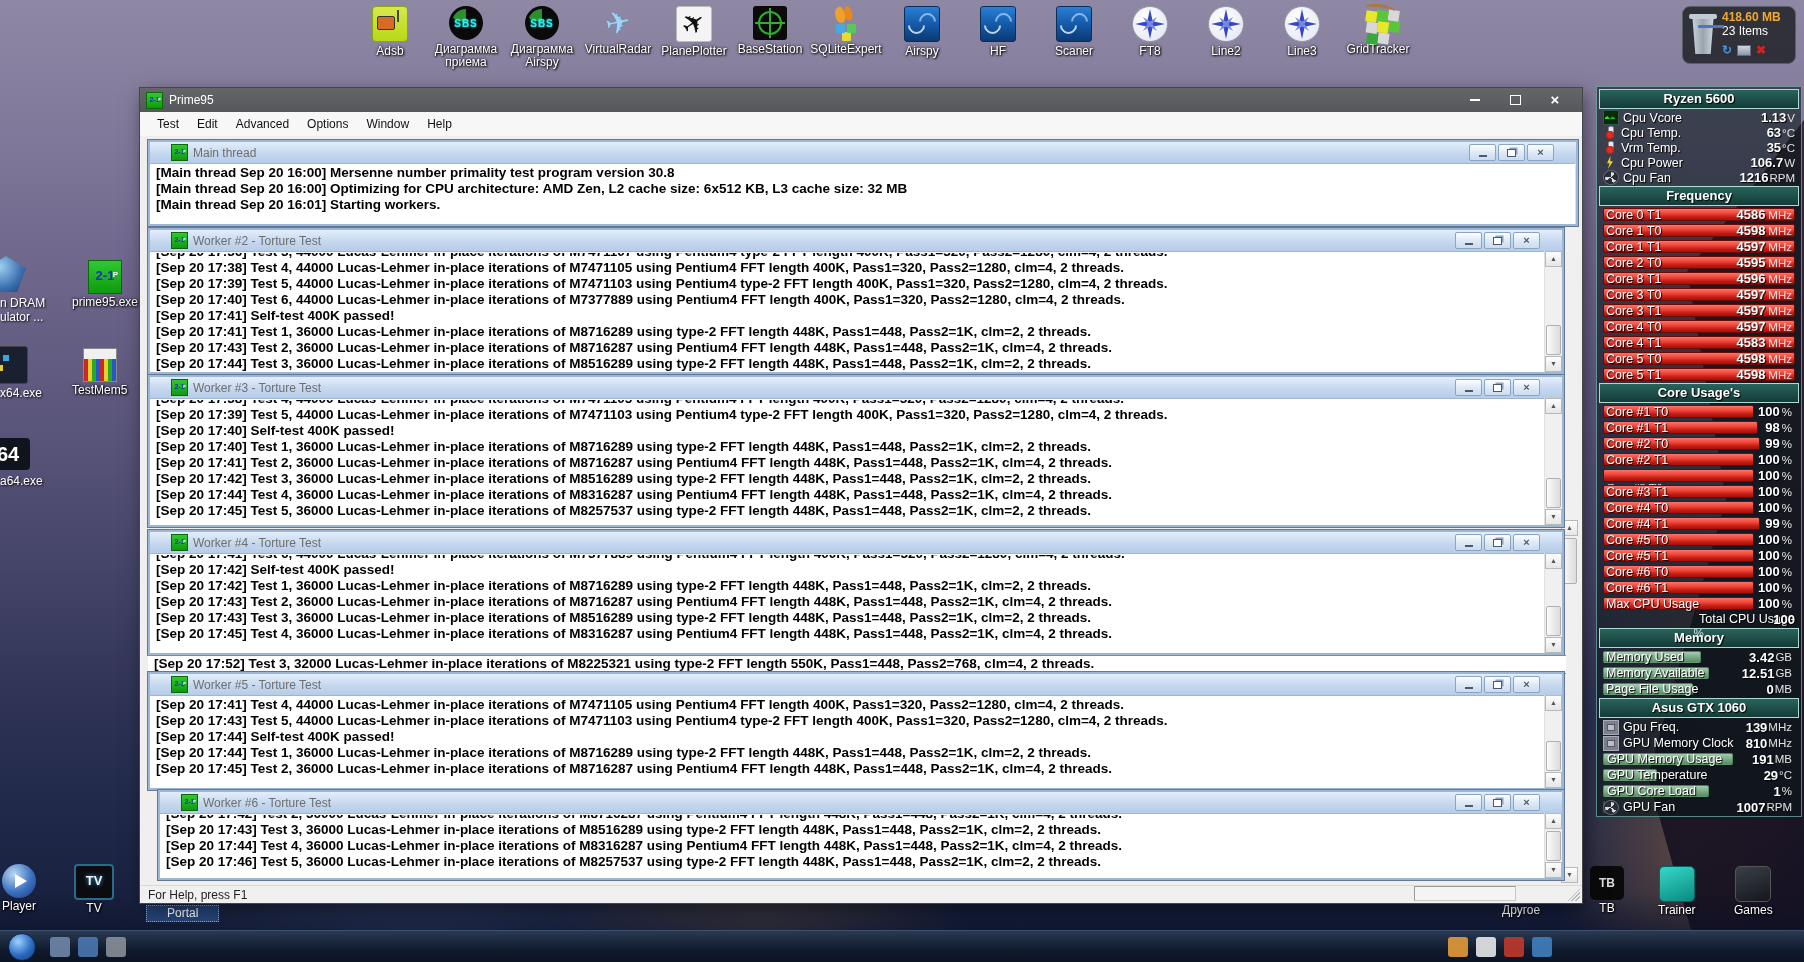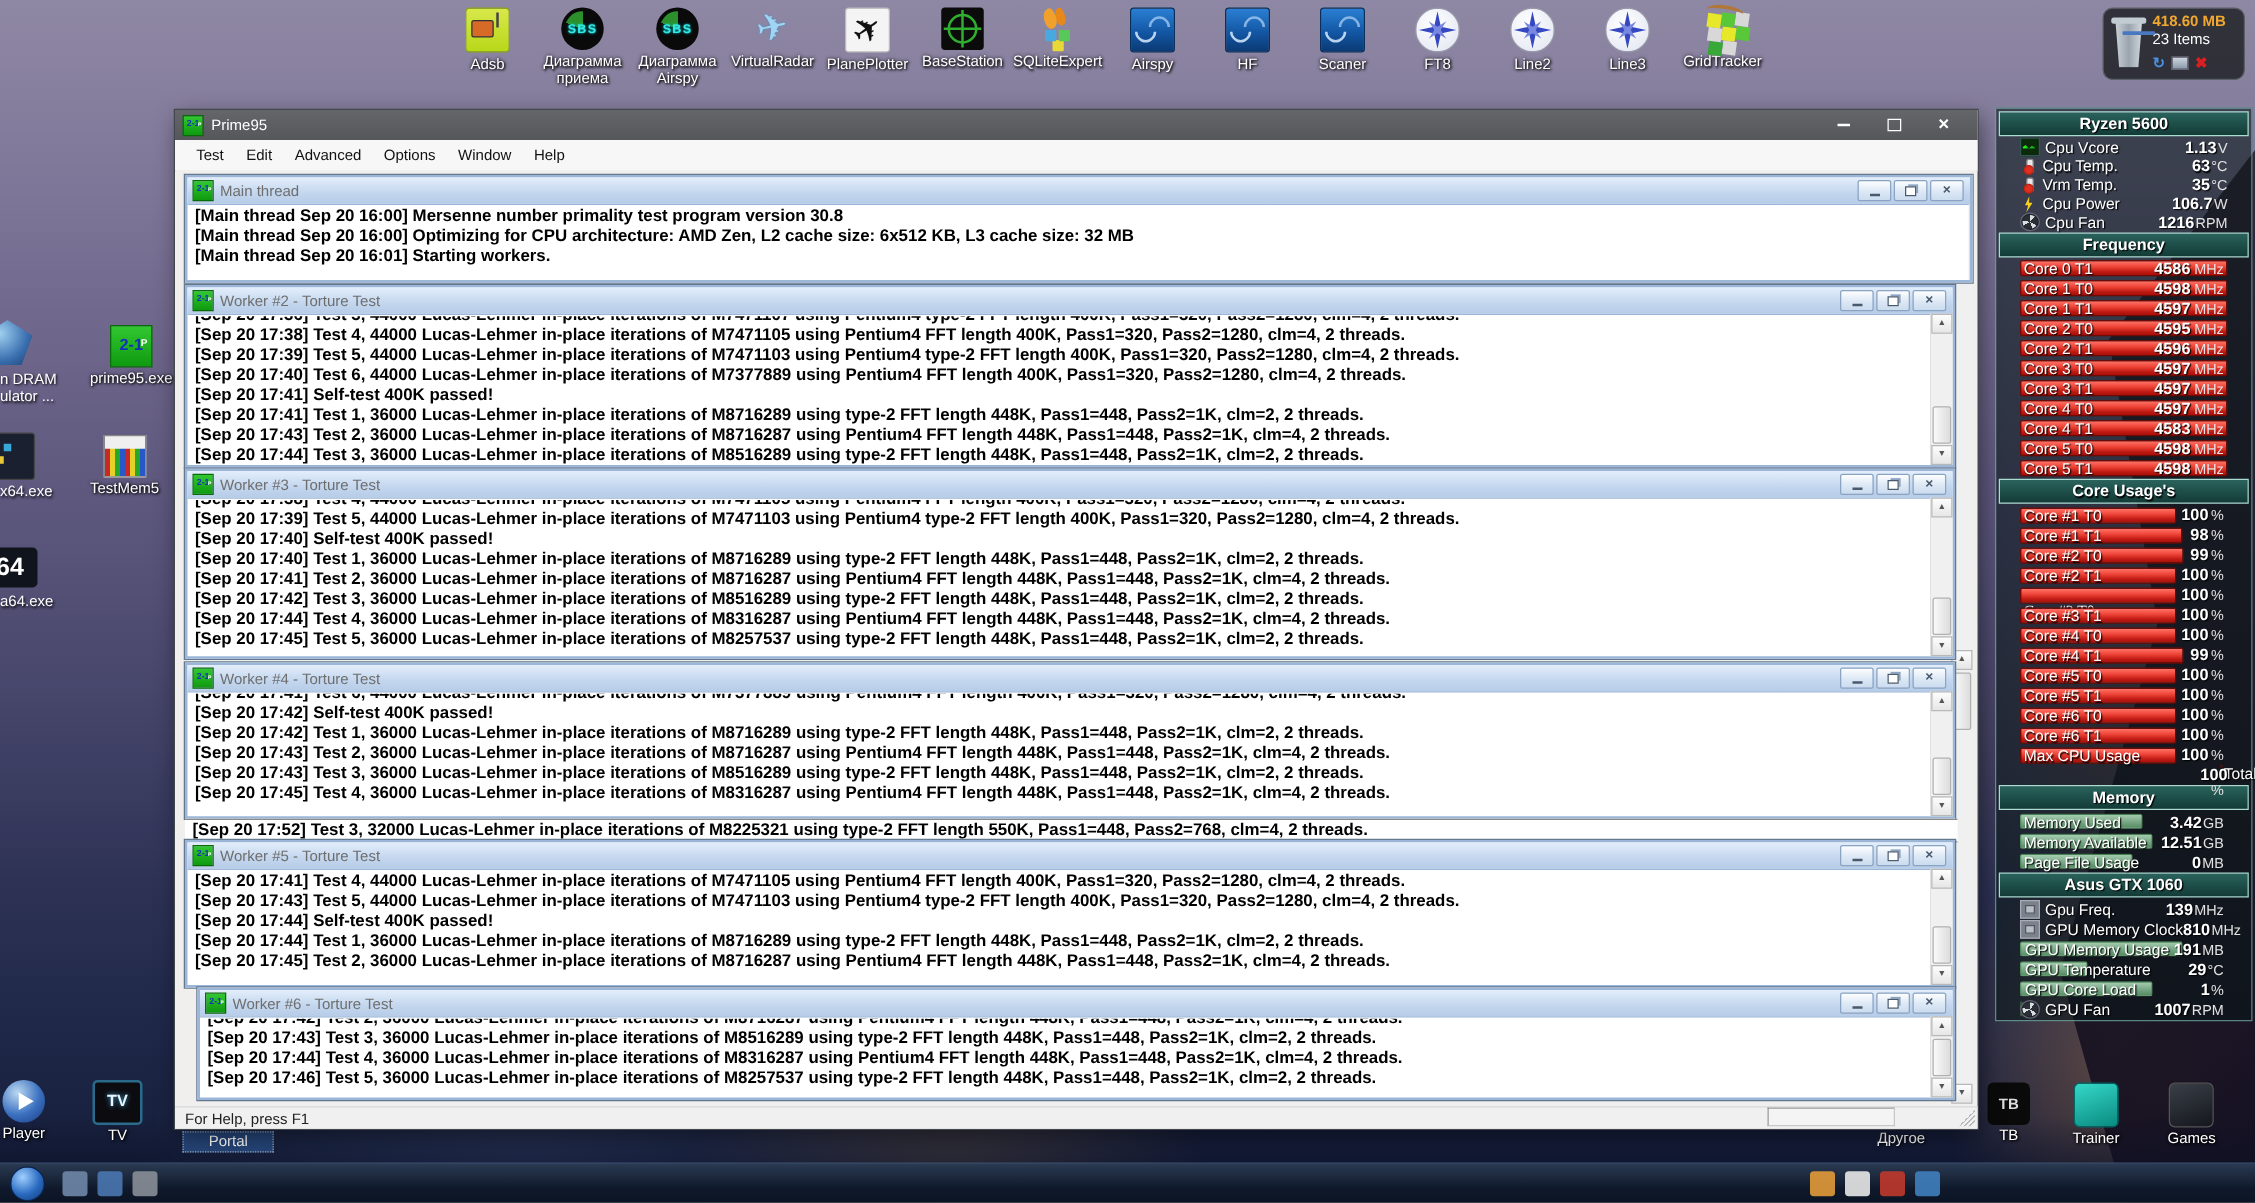--- a/index.html
+++ b/index.html
@@ -113,21 +113,21 @@
   .mdi{position:absolute;left:1px;top:48px;right:1px;bottom:18px;background:#f0efee;overflow:hidden;}
   .statusbar{position:absolute;left:0;bottom:0;width:100%;height:18px;background:#f0f0f0;border-top:1px solid #d8d8d8;
     font-size:12px;color:#222;display:flex;align-items:center;padding-left:8px;box-sizing:border-box;}
   .spanel{position:absolute;right:66px;bottom:2px;width:100px;height:13px;border:1px solid #c8c8c8;border-top-color:#9a9a9a;border-left-color:#9a9a9a;background:#f4f4f4;}
   .sgrip{position:absolute;right:2px;bottom:2px;width:13px;height:13px;
     background:linear-gradient(135deg,transparent 50%,#b9b9b9 50% 55%,transparent 55% 65%,#b9b9b9 65% 70%,transparent 70% 80%,#b9b9b9 80% 85%,transparent 85%);}
 
   
   .child{position:absolute;background:#fff;border:2px solid #9cb6d8;box-shadow:0 0 0 1px #64788f;}
   .ctitle{height:21px;background:linear-gradient(180deg,#e3eefb,#c3d6ee 60%,#b7cce8);border-bottom:1px solid #9cb6d8;
-    display:flex;align-items:center;padding:0 4px;}
+    display:flex;align-items:center;padding:0 21px;}
   .ctext{font-size:12px;color:#6e6e6e;margin-left:5px;flex:1;white-space:nowrap;overflow:hidden;}
   .cbtns{display:flex;gap:2px;margin-right:1px;}
   .cbtn{width:25px;height:15px;background:linear-gradient(180deg,#fdfefe,#dce8f5 55%,#cbdcef);border:1px solid #8ba4c2;border-radius:2px;
     display:flex;align-items:center;justify-content:center;cursor:pointer;color:#4a5a6e;font-size:11px;line-height:11px;font-weight:bold;}
   .g-min{width:8px;height:2px;background:#4a5a6e;margin-top:6px;}
   .g-res{width:7px;height:6px;border:1.5px solid #4a5a6e;background:#fff;box-shadow:2px -2px 0 -0.5px #8ba4c2;}
   .cbody{position:absolute;left:0;top:21px;right:0;bottom:0;display:flex;}
   .clog{flex:1;overflow:hidden;padding:2px 11px 0 6px;border-right:1px solid #e0e0e0;}
   .logline{font-weight:bold;font-size:13.5px;line-height:16px;color:#000;white-space:nowrap;
     font-family:"Liberation Sans",sans-serif;}
@@ -140,21 +140,21 @@
   .sba.dn{bottom:0;}
   .sbthumb{position:absolute;left:1px;width:15px;height:30px;bottom:17px;background:linear-gradient(90deg,#fafafa,#dcdcdc);border:1px solid #b0b0b0;box-sizing:border-box;border-radius:2px;}
   .mdisb{position:absolute;width:17px;background:#f0f0f0;}
   .bgstrip{position:absolute;background:#fff;border-top:1px solid #8a8a8a;border-bottom:1px solid #8a8a8a;overflow:hidden;padding-left:6px;}
 
   
   .sidebar{position:absolute;left:1596px;top:86px;width:206px;background:rgba(8,22,24,.58);
     border:1px solid rgba(150,225,215,.55);padding:1px;box-sizing:border-box;}
   .shead{height:18px;margin:1px;background:linear-gradient(180deg,#2a635c,#133b37);border:1px solid #aadcd2;
     color:#fff;font-weight:bold;font-size:13px;text-align:center;line-height:17px;text-shadow:1px 1px 1px #000;}
-  .srow{height:15px;margin:0 18px;display:flex;align-items:flex-end;position:relative;}
+  .srow{height:15px;margin:0 5px;display:flex;align-items:center;position:relative;}
   .srow .lbl{font-size:12.5px;color:#fff;text-shadow:1px 1px 1px #000;white-space:nowrap;position:relative;z-index:2;}
   .srow .val{margin-left:auto;font-size:13px;font-weight:bold;color:#fff;text-shadow:1px 1px 1px #000;position:relative;z-index:2;}
   .srow .unit{font-size:11.5px;font-weight:normal;color:#e2e2e2;margin-left:1px;position:relative;z-index:2;}
   .sic{width:14px;height:13px;margin-right:4px;position:relative;flex:none;z-index:2;}
   .ic-wave{background:#0a2a0a;border:1px solid #355;}
   .ic-wave::before{content:"";position:absolute;left:1px;top:5px;width:10px;height:3px;
     background:linear-gradient(90deg,#2f2,#1a1);clip-path:polygon(0 60%,25% 0,50% 100%,75% 20%,100% 70%,100% 100%,0 100%);}
   .ic-temp{background:transparent;}
   .ic-temp::before{content:"";position:absolute;left:5px;top:0;width:4px;height:9px;background:#e8e8e8;border:1px solid #888;border-radius:2px 2px 0 0;}
   .ic-temp::after{content:"";position:absolute;left:3px;bottom:0;width:8px;height:8px;background:#e03020;border-radius:50%;box-shadow:inset 0 0 2px #801000;}
@@ -648,21 +648,21 @@
 
       <div class="srow" style="height:15px;margin-bottom:1px;">
         <span class="redbar fullw"></span>
         <span class="lbl" style="margin-left:3px;">Core 2 T0</span>
         <span class="val">4595</span>
         <span class="unit" style="margin-right:3px;margin-left:3px;">MHz</span>
       </div>
 
       <div class="srow" style="height:15px;margin-bottom:1px;">
         <span class="redbar fullw"></span>
-        <span class="lbl" style="margin-left:3px;">Core 2 T1</span>
+        <span class="lbl" style="margin-left:3px;">Core 8 T1</span>
         <span class="val">4596</span>
         <span class="unit" style="margin-right:3px;margin-left:3px;">MHz</span>
       </div>
 
       <div class="srow" style="height:15px;margin-bottom:1px;">
         <span class="redbar fullw"></span>
         <span class="lbl" style="margin-left:3px;">Core 3 T0</span>
         <span class="val">4597</span>
         <span class="unit" style="margin-right:3px;margin-left:3px;">MHz</span>
       </div>

